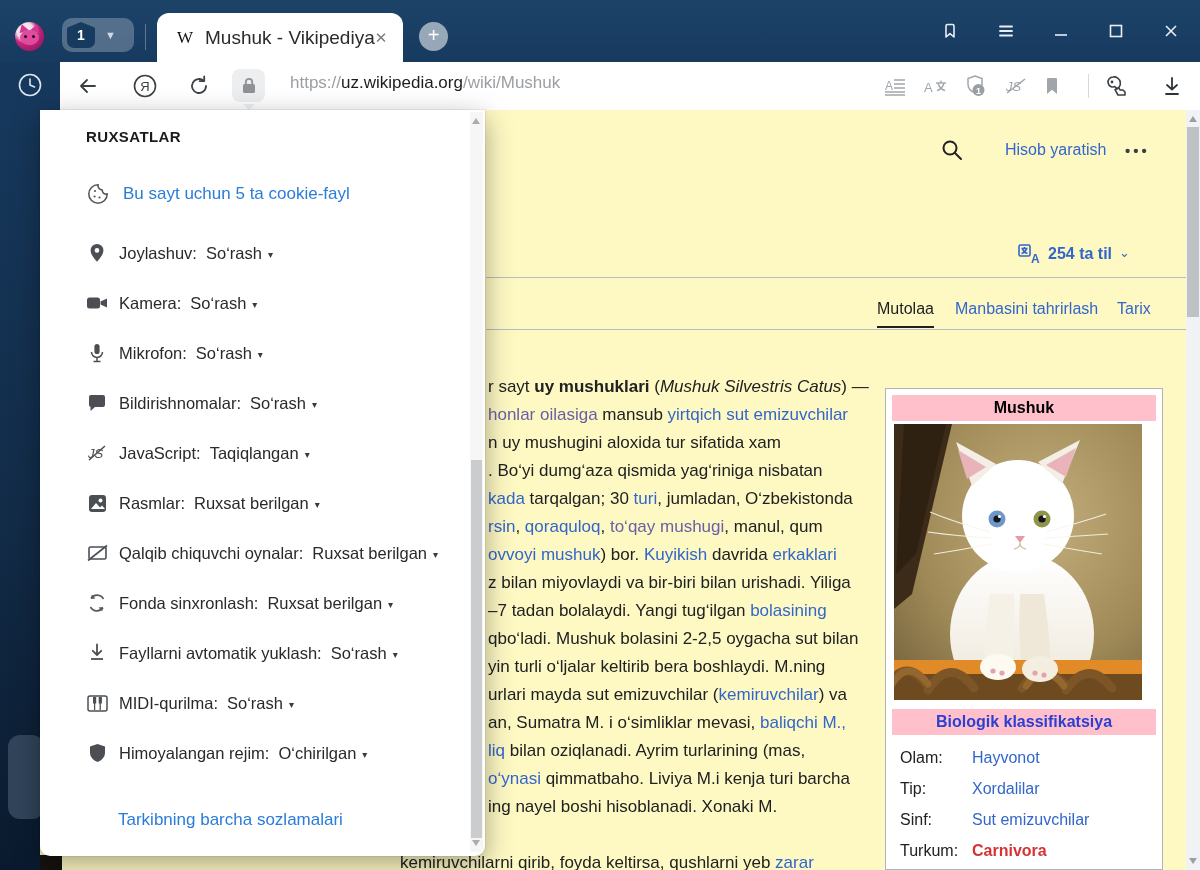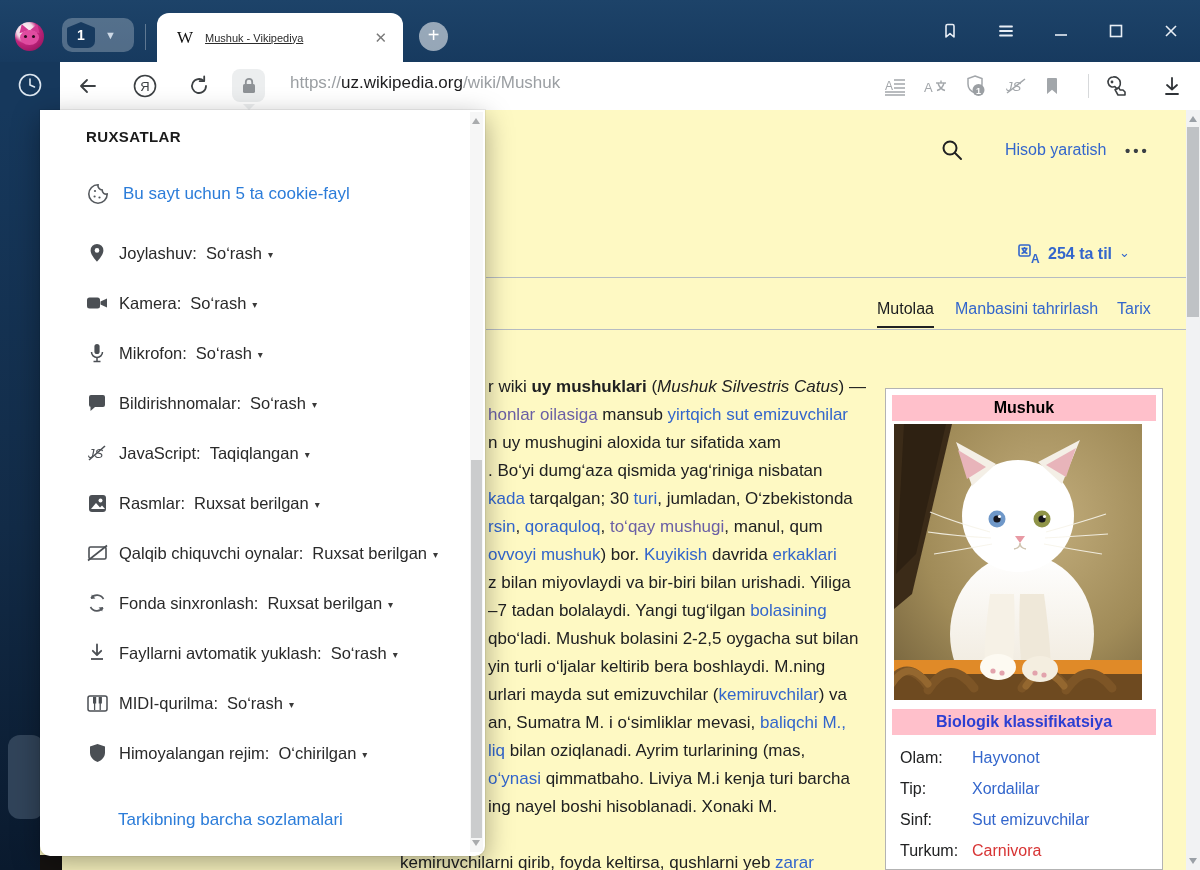--- a/index.html
+++ b/index.html
@@ -21,21 +21,21 @@
   #tabgroup-chip { position:absolute; left:62px; top:18px; width:72px; height:34px; border-radius:10px;
     background:rgba(255,255,255,0.25); display:flex; align-items:center; }
   #tabgroup-badge { margin-left:5px; width:28px; height:26px; border-radius:7px; background:#173a5f;
     color:#fff; font-size:14px; font-weight:bold; display:flex; align-items:center; justify-content:center;
     clip-path:polygon(50% 0,100% 22%,100% 100%,0 100%,0 22%); }
   #tabgroup-chevron { margin-left:10px; color:#cdd9e6; font-size:11px; }
   .v-divider-top { position:absolute; left:145px; top:24px; width:1px; height:26px; background:rgba(255,255,255,0.3); }
   #tab { position:absolute; left:157px; top:13px; width:246px; height:49px; background:#fff;
     border-radius:12px 12px 0 0; display:flex; align-items:center; }
   #tab-favicon { margin-left:20px; font-family:"Liberation Serif","DejaVu Serif",serif; font-size:17px; color:#111; }
-  #tab-title { margin-left:12px; font-size:11px; color:#2b2b2b; white-space:nowrap;text-decoration:underline; }
+  #tab-title { margin-left:12px; font-size:19px; color:#2b2b2b; white-space:nowrap; }
   #tab-close { margin-left:auto; margin-right:16px; color:#7a7a7a; font-size:15px; cursor:default; }
   #newtab-btn { position:absolute; left:419px; top:22px; width:29px; height:29px; border-radius:50%;
     background:rgba(255,255,255,0.55); color:#fff; font-size:20px; display:flex; align-items:center; justify-content:center; }
   #newtab-btn span{ color:#ffffff; margin-top:-2px; }
   .topbar-right { position:absolute; top:0; height:62px; display:flex; align-items:center; }
   .tb-ico { width:26px; height:26px; display:flex; align-items:center; justify-content:center; color:#e8eef5; }
 
   
   #toolbar { position:absolute; left:60px; right:0; top:62px; height:48px; background:#fff; border-radius:14px 14px 0 0; }
   .tool-ico { position:absolute; top:10px; width:28px; height:28px; display:flex; align-items:center; justify-content:center; }
@@ -79,21 +79,21 @@
 
   
   #infobox { position:absolute; left:845px; top:278px; width:278px; height:482px; border:1px solid #b3b3b3; background:#fff; padding:6px; }
   .pinkbar { background:#ffc0cb; text-align:center; font-weight:bold; font-size:16px; padding:4px 0; }
   #infobox-title { color:#000; }
   #infobox-section { color:#2c3fd2; position:absolute; left:6px; right:6px; top:320px; }
   #infobox-rows { position:absolute; left:14px; right:6px; top:360px; font-size:16px; }
   .ib-row { display:flex; margin-bottom:13px; }
   .ib-label { width:72px; color:#202122; }
   .ib-val { color:#3366cc; }
-  .ib-val.red { color:#d73333; }
+  .ib-val.red { color:#d73333;font-weight:bold; }
   #catimg { position:absolute; left:8px; top:35px; width:248px; height:276px; overflow:hidden; }
 
   
   #page-scroll { position:absolute; left:1186px; top:110px; width:14px; height:760px; background:#f1f2f3; }
   #page-scroll .arr { position:absolute; left:3px; width:0; height:0; border-left:4px solid transparent; border-right:4px solid transparent; }
   #page-scroll .up { top:6px; border-bottom:6px solid #9aa0a6; }
   #page-scroll .down { bottom:6px; border-top:6px solid #9aa0a6; }
   #page-scroll .thumb { position:absolute; left:1px; top:17px; width:12px; height:190px; background:#bfc2c5; }
 
   
@@ -304,21 +304,21 @@
 
     <div class="rule" style="left:446px; top:167px; width:714px;"></div>
     <div id="wk-tabs">
         <span class="wk-tab active" style="left: 837px;">Mutolaa</span>
         <span class="wk-tab link" style="left: 915px;">Manbasini tahrirlash</span>
         <span class="wk-tab link" style="left: 1077px;">Tarix</span>
       </div>
     <div class="rule" style="left:446px; top:219px; width:714px;"></div>
 
     <div id="article">
-        <div class="line"><span>r wiki </span><span class="seg-b">uy mushuklari</span><span> (</span><span class="seg-i">Mushuk Silvestris Catus</span><span>) —</span></div>
+        <div class="line"><span>r sayt </span><span class="seg-b">uy mushuklari</span><span> (</span><span class="seg-i">Mushuk Silvestris Catus</span><span>) —</span></div>
         <div class="line"><span class="seg-v">honlar oilasiga</span><span> mansub </span><span class="seg-l">yirtqich sut emizuvchilar</span></div>
         <div class="line"><span>n uy mushugini aloxida tur sifatida xam</span></div>
         <div class="line"><span>. Boʻyi dumgʻaza qismida yagʻriniga nisbatan</span></div>
         <div class="line"><span class="seg-l">kada</span><span> tarqalgan; 30 </span><span class="seg-l">turi</span><span>, jumladan, Oʻzbekistonda</span></div>
         <div class="line"><span class="seg-l">rsin</span><span>, </span><span class="seg-l">qoraquloq</span><span>, </span><span class="seg-v">toʻqay mushugi</span><span>, manul, qum</span></div>
         <div class="line"><span class="seg-l">ovvoyi mushuk</span><span>) bor. </span><span class="seg-l">Kuyikish</span><span> davrida </span><span class="seg-l">erkaklari</span></div>
         <div class="line"><span>z bilan miyovlaydi va bir-biri bilan urishadi. Yiliga</span></div>
         <div class="line"><span>–7 tadan bolalaydi. Yangi tugʻilgan </span><span class="seg-l">bolasining</span></div>
         <div class="line"><span>qboʻladi. Mushuk bolasini 2-2,5 oygacha sut bilan</span></div>
         <div class="line"><span>yin turli oʻljalar keltirib bera boshlaydi. M.ning</span></div>

